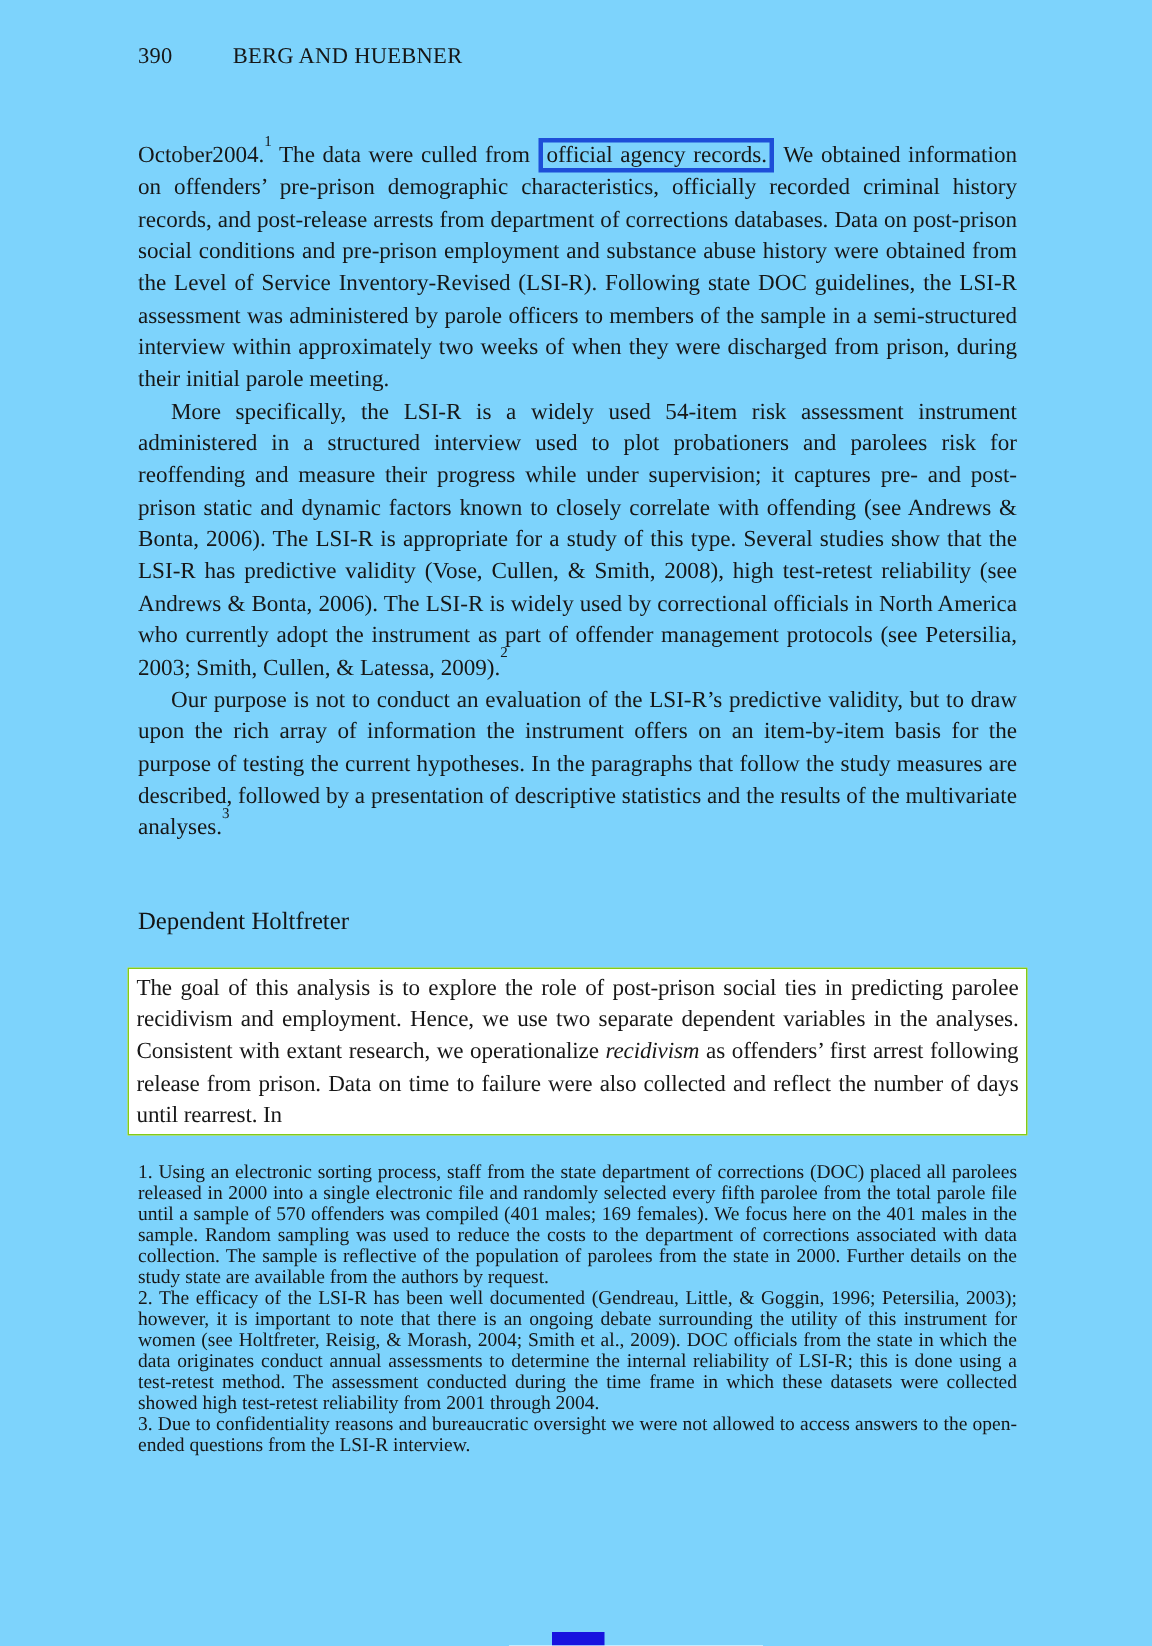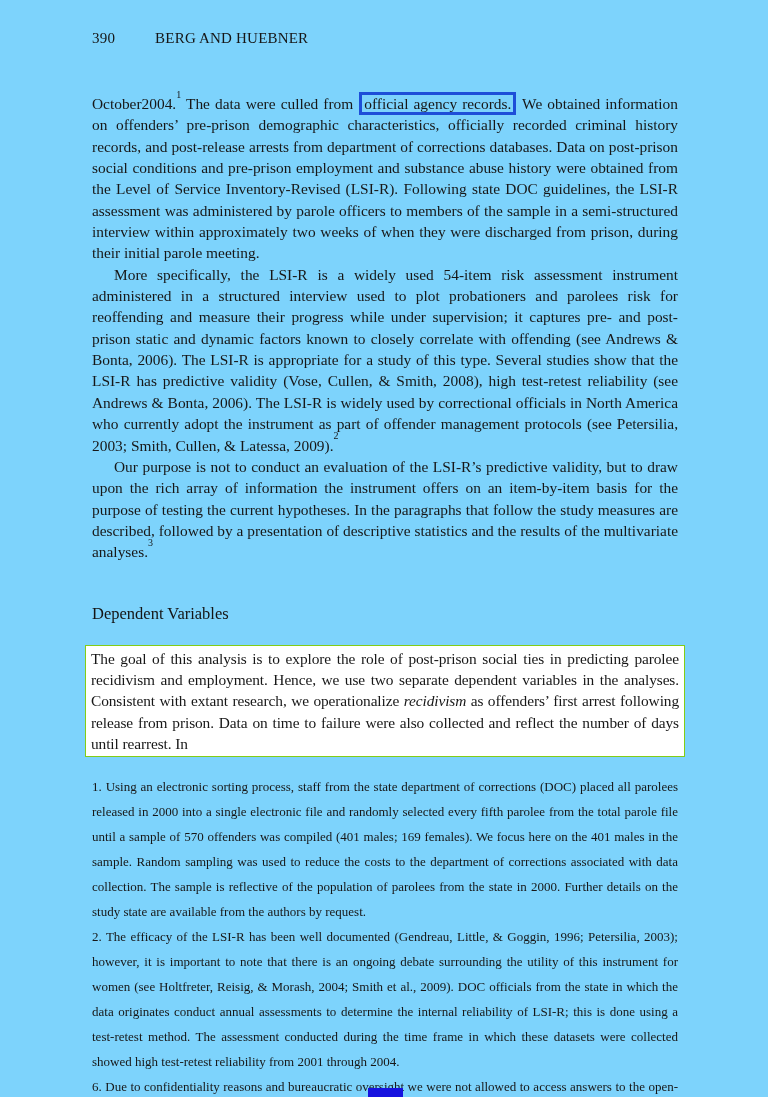--- a/index.html
+++ b/index.html
@@ -16,21 +16,21 @@
   .redbox{
     display:inline;border:3px solid #1d4ed8;padding:0 2px;margin:0 1px;
   }
   .heading{margin:41px 0 21px 0;font-size:16.5px;font-weight:400;color:#141414;}
   .bluebox{
     margin:0 -7px;border:1px solid #84cc16;padding:2px 5px;background:#fff;
   }
   .bluebox .para{letter-spacing:-0.1px;}
   .bluebox i{font-style:italic;}
   .footnotes{margin-top:17px;}
-  .fn{margin:0;font-size:13px;line-height:25px;text-align:justify;color:#171717;}
+  .fn{margin:0;font-size:13px;line-height:14px;text-align:justify;color:#171717;}
   .bottom-marker{
     position:absolute;left:368px;top:1088px;width:35px;height:12px;
     background:#1712df;
   }
 </style>
 </head>
 <body>
 
 <div class="page">
 
@@ -39,29 +39,29 @@
   </div>
 
   <div class="content">
 
     <p class="para"><span>October2004.</span><sup class="fnref">1</sup><span> The data were culled from </span><span class="redbox"><span>official agency records.</span></span><span> We obtained information on offenders’ pre-prison demographic characteristics, officially recorded criminal history records, and post-release arrests from department of corrections databases. Data on post-prison social conditions and pre-prison employment and substance abuse history were obtained from the Level of Service Inventory-Revised (LSI-R). Following state DOC guidelines, the LSI-R assessment was administered by parole officers to members of the sample in a semi-structured interview within approximately two weeks of when they were discharged from prison, during their initial parole meeting.</span></p>
 
     <p class="para indent"><span>More specifically, the LSI-R is a widely used 54-item risk assessment instrument administered in a structured interview used to plot probationers and parolees risk for reoffending and measure their progress while under supervision; it captures pre- and post-prison static and dynamic factors known to closely correlate with offending (see Andrews &amp; Bonta, 2006). The LSI-R is appropriate for a study of this type. Several studies show that the LSI-R has predictive validity (Vose, Cullen, &amp; Smith, 2008), high test-retest reliability (see Andrews &amp; Bonta, 2006). The LSI-R is widely used by correctional officials in North America who currently adopt the instrument as part of offender management protocols (see Petersilia, 2003; Smith, Cullen, &amp; Latessa, 2009).</span><sup class="fnref">2</sup></p>
 
     <p class="para indent"><span>Our purpose is not to conduct an evaluation of the LSI-R’s predictive validity, but to draw upon the rich array of information the instrument offers on an item-by-item basis for the purpose of testing the current hypotheses. In the paragraphs that follow the study measures are described, followed by a presentation of descriptive statistics and the results of the multivariate analyses.</span><sup class="fnref">3</sup></p>
 
-    <h2 class="heading">Dependent Variables</h2>
+    <h2 class="heading">Dependent Holtfreter</h2>
 
     <div class="bluebox">
       <p class="para"><span>The goal of this analysis is to explore the role of post-prison social ties in predicting parolee recidivism and employment. Hence, we use two separate dependent variables in the analyses. Consistent with extant research, we operationalize </span><i>recidivism</i><span> as offenders’ first arrest following release from prison. Data on time to failure were also collected and reflect the number of days until rearrest. In</span></p>
     </div>
 
     <div class="footnotes">
       <p class="fn">1. Using an electronic sorting process, staff from the state department of corrections (DOC) placed all parolees released in 2000 into a single electronic file and randomly selected every fifth parolee from the total parole file until a sample of 570 offenders was compiled (401 males; 169 females). We focus here on the 401 males in the sample. Random sampling was used to reduce the costs to the department of corrections associated with data collection. The sample is reflective of the population of parolees from the state in 2000. Further details on the study state are available from the authors by request.</p>
       <p class="fn">2. The efficacy of the LSI-R has been well documented (Gendreau, Little, &amp; Goggin, 1996; Petersilia, 2003); however, it is important to note that there is an ongoing debate surrounding the utility of this instrument for women (see Holtfreter, Reisig, &amp; Morash, 2004; Smith et al., 2009). DOC officials from the state in which the data originates conduct annual assessments to determine the internal reliability of LSI-R; this is done using a test-retest method. The assessment conducted during the time frame in which these datasets were collected showed high test-retest reliability from 2001 through 2004.</p>
-      <p class="fn">6. Due to confidentiality reasons and bureaucratic oversight we were not allowed to access answers to the open-ended questions from the LSI-R interview.</p>
+      <p class="fn">3. Due to confidentiality reasons and bureaucratic oversight we were not allowed to access answers to the open-ended questions from the LSI-R interview.</p>
     </div>
 
   </div>
 
   <div class="bottom-marker"></div>
 
 </div>
 
 </body></html>

